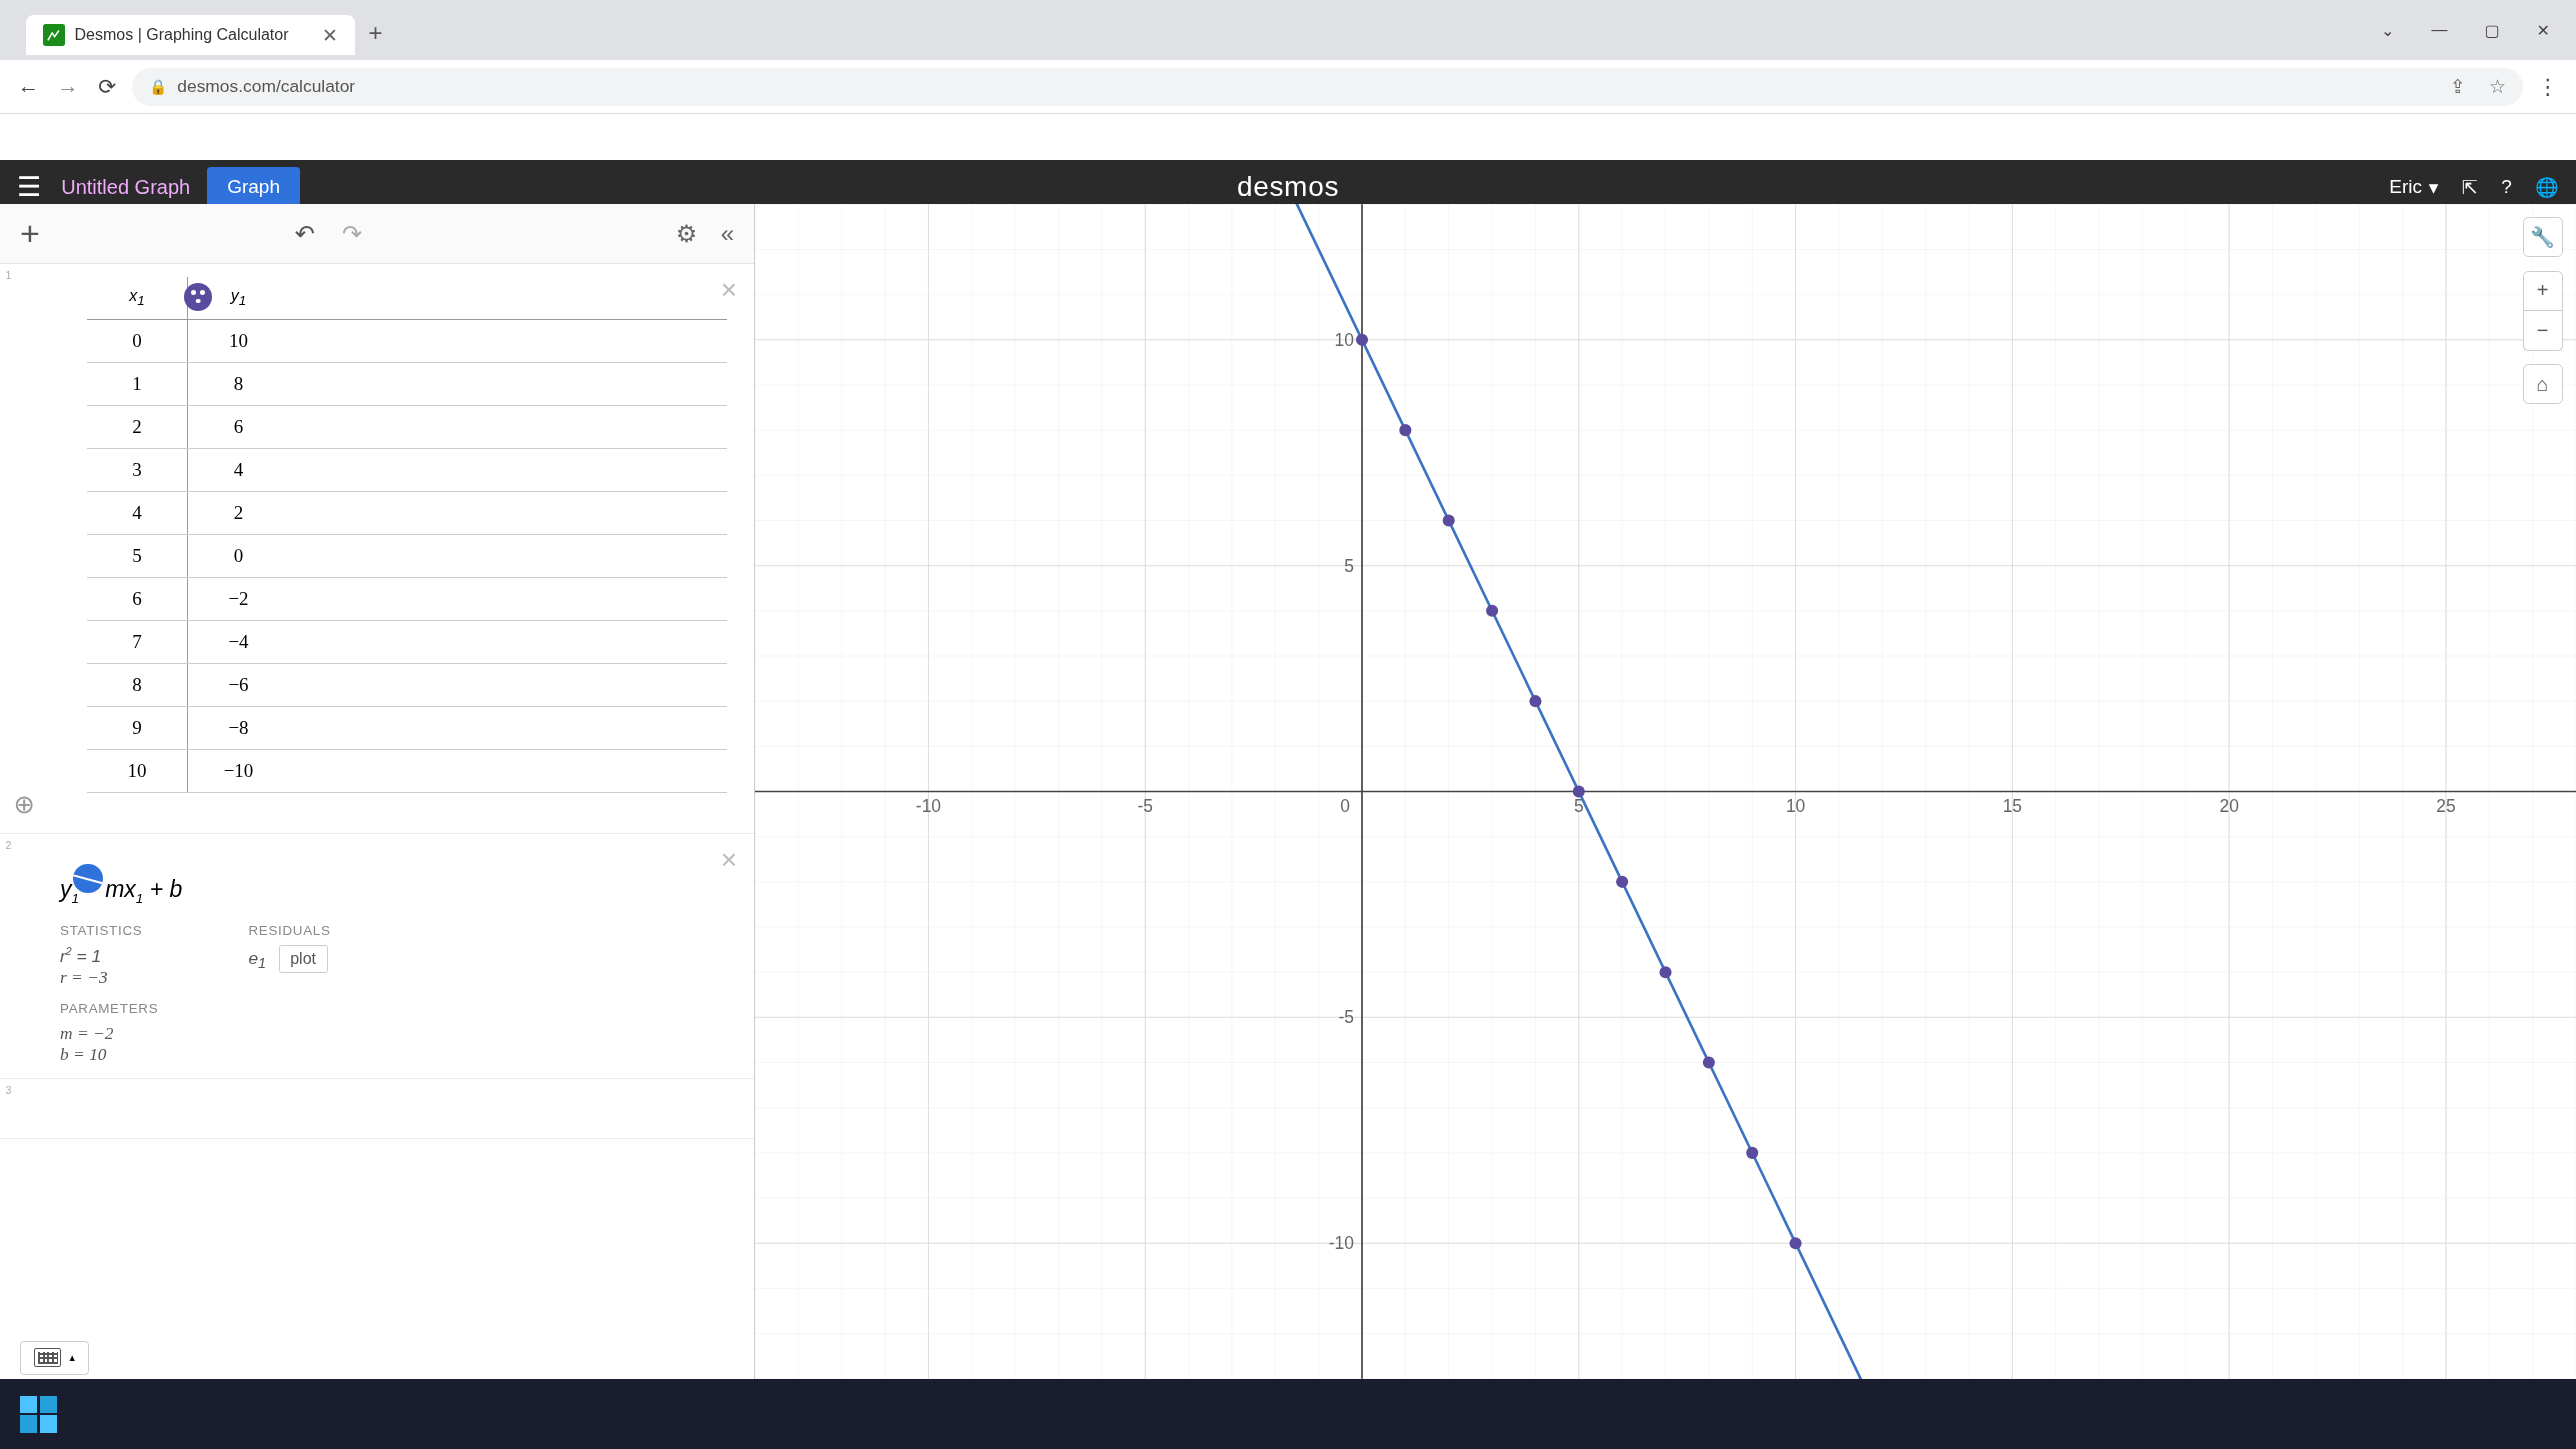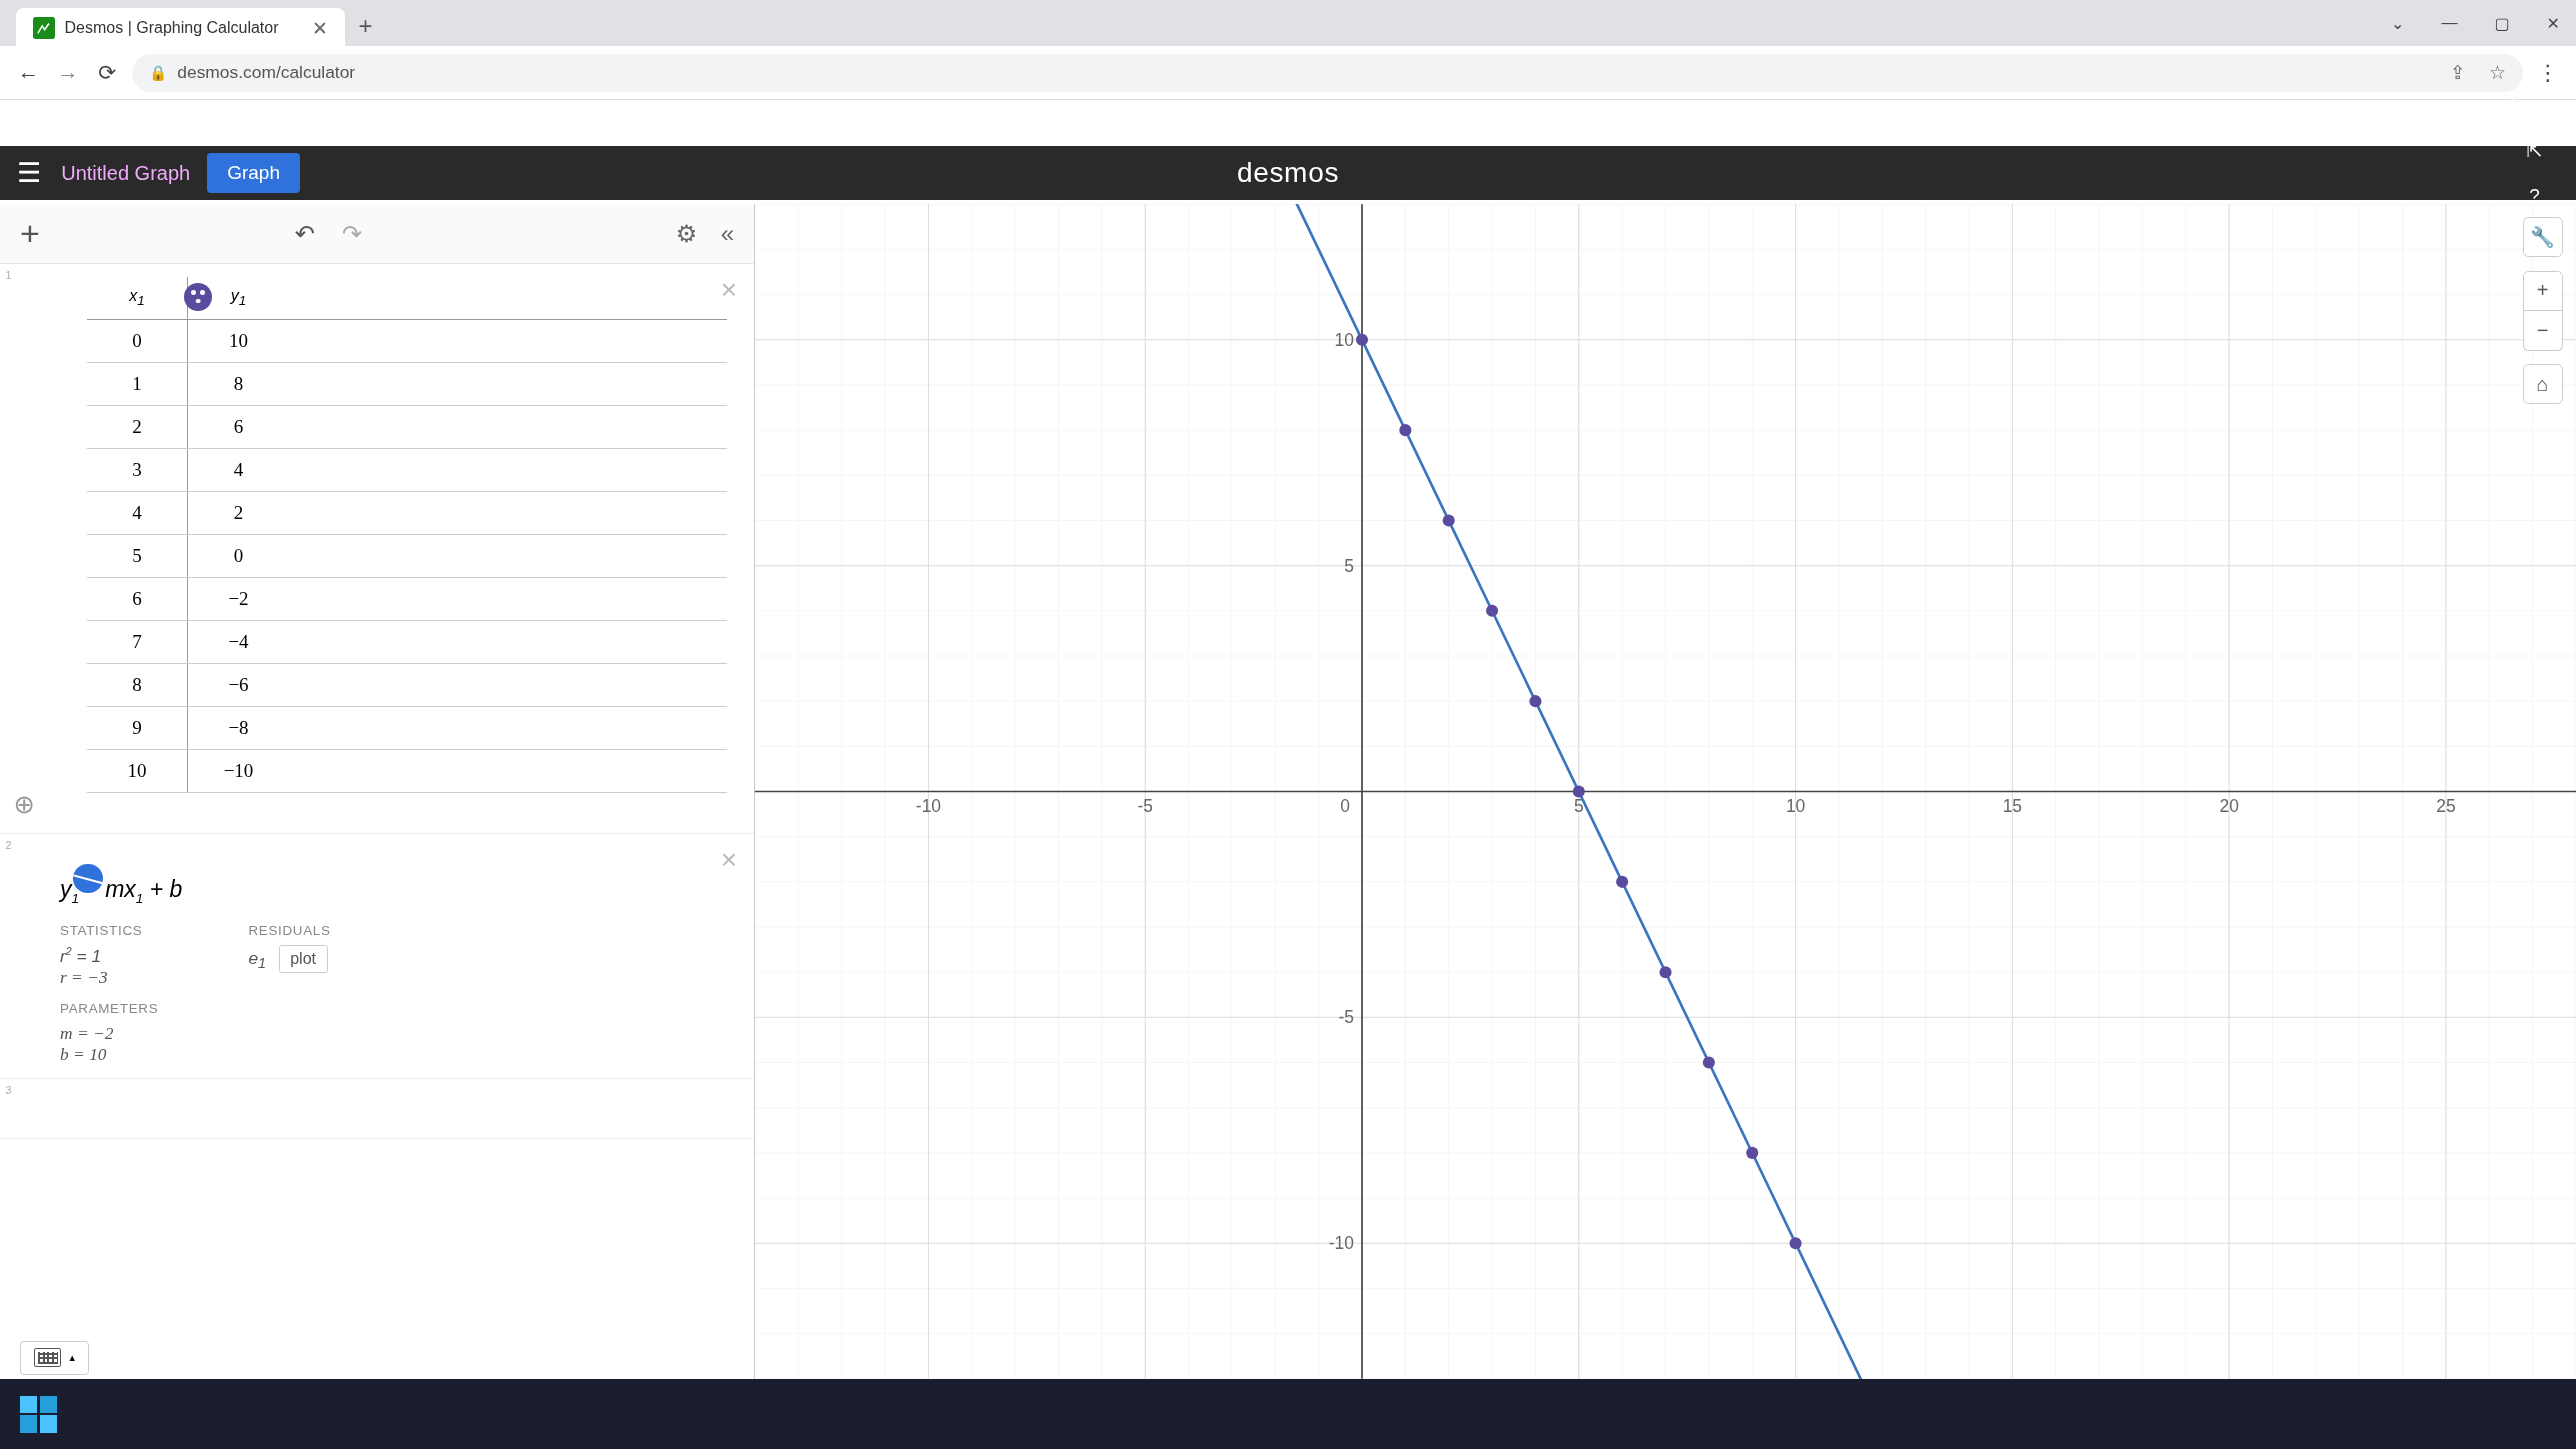--- a/index.html
+++ b/index.html
@@ -1,37 +1,37 @@
 <!DOCTYPE html>
 <html style="font-size:10.7px"><head>
 <meta charset="utf-8">
 <style>
 * { margin:0; padding:0; box-sizing:border-box; font-family:-apple-system,BlinkMacSystemFont,"Segoe UI",Arial,sans-serif; }
 html,body{width:2576px;height:1449px;overflow:hidden;background:#fff;}
-.chrome-top{height:46px;background:#dfe1e5;display:flex;align-items:center;padding:0 16px;}
+.chrome-top{height:60px;background:#dfe1e5;display:flex;align-items:center;padding:0 26px;}
 .tab{height:40px;background:#fff;border-radius:8px 8px 0 0;display:flex;align-items:center;padding:0 17px;gap:10px;margin-top:10px;min-width:329px;}
 .favicon{width:21.5px;height:21.5px;background:#1a8c1a;border-radius:2.7px;display:flex;align-items:center;justify-content:center;}
 .favicon svg{width:14.8px;height:14.8px;}
 .tab-title{font-size:16px;color:#333;}
 .tab-close{margin-left:auto;font-size:19px;color:#666;cursor:pointer;}
 .newtab{margin-left:13.4px;font-size:24px;color:#555;margin-top:6.7px;}
 .win-ctrl{margin-left:auto;display:flex;gap:37px;font-size:16px;color:#444;align-items:center;}
 .addr-row{height:54px;background:#fff;display:flex;align-items:center;padding:0 13.4px;gap:10px;border-bottom:0.7px solid #ddd;}
 .nav-icn{font-size:21.5px;color:#888;width:29.5px;text-align:center;cursor:pointer;}
 .nav-icn.active{color:#444;}
 .addr-bar{flex:1;height:38px;background:#f1f3f4;border-radius:19px;display:flex;align-items:center;padding:0 17px;gap:10px;font-size:17.4px;color:#555;}
 .lock{font-size:14.8px;color:#777;}
 .addr-actions{display:flex;gap:23.5px;margin-left:auto;font-size:19px;color:#666;}
 .blank-strip{height:46px;background:#fff;}
 .app-header{height:54px;background:#2a2a2a;display:flex;align-items:center;padding:0 17px;color:#fff;}
 .hamburger{font-size:27px;margin-right:20px;cursor:pointer;}
 .graph-title{font-size:20px;color:#f0abfc;margin-right:17px;}
 .save-btn{background:#2f72dc;color:#fff;border:none;padding:9.4px 20px;border-radius:4px;font-size:19px;cursor:pointer;}
 .logo{position:absolute;left:50%;transform:translateX(-50%);font-size:28px;font-weight:300;letter-spacing:0.7px;}
-.hdr-right{margin-left:auto;display:flex;align-items:center;gap:23.5px;font-size:19px;flex-direction:column;}
+.hdr-right{margin-left:auto;display:flex;align-items:center;gap:23.5px;font-size:19px;}
 .user-menu{display:flex;align-items:center;gap:6.7px;cursor:pointer;}
 .hdr-icn{cursor:pointer;}
 .workspace{position:absolute;top:204px;left:0;right:0;bottom:70px;display:flex;}
 .left-panel{width:755px;background:#fff;border-right:0.7px solid #ccc;display:flex;flex-direction:column;}
 .panel-toolbar{height:60px;display:flex;align-items:center;padding:0 20px;border-bottom:0.7px solid #e5e5e5;background:#fafafa;}
 .add-btn{font-size:34px;color:#555;cursor:pointer;}
 .undo-redo{margin-left:255px;display:flex;gap:27px;font-size:24px;color:#aaa;}
 .undo-redo .active{color:#555;}
 .panel-right-icons{margin-left:auto;display:flex;gap:23.5px;font-size:24px;color:#666;align-items:center;}
 .expressions{flex:1;overflow-y:auto;position:relative;}

